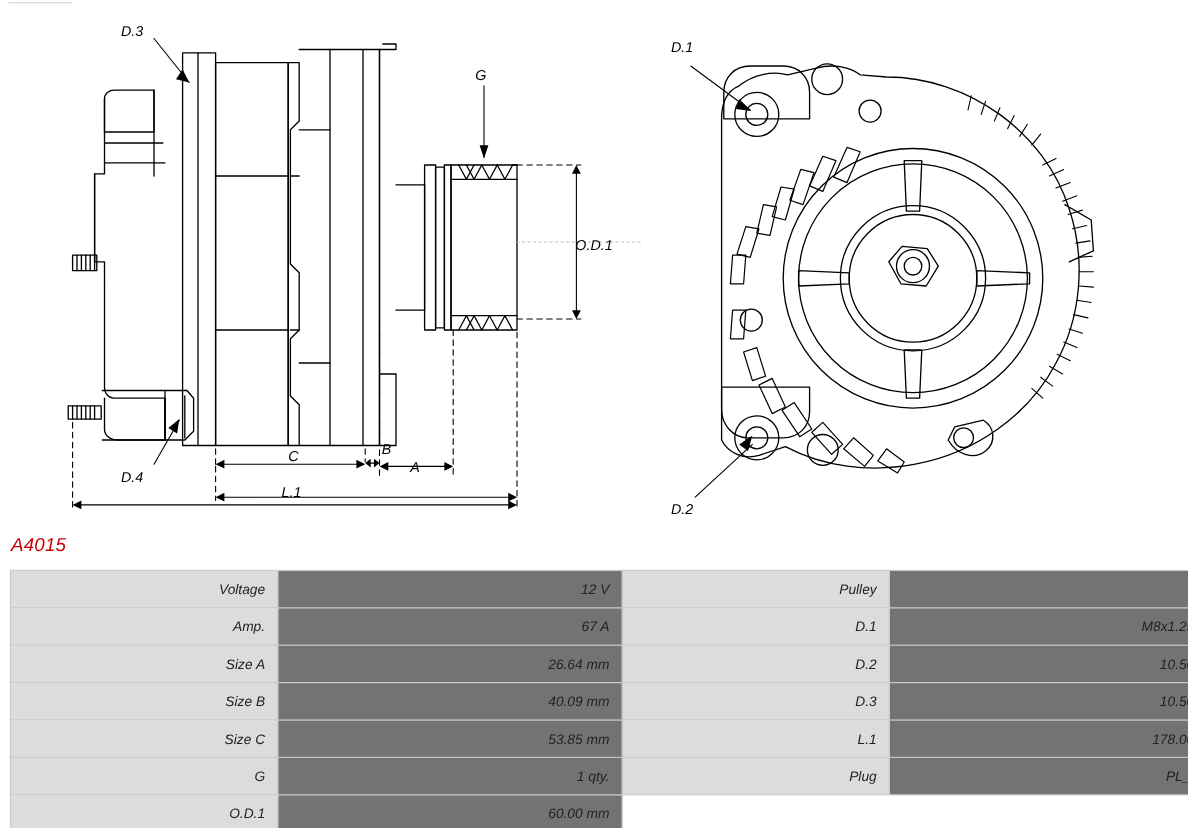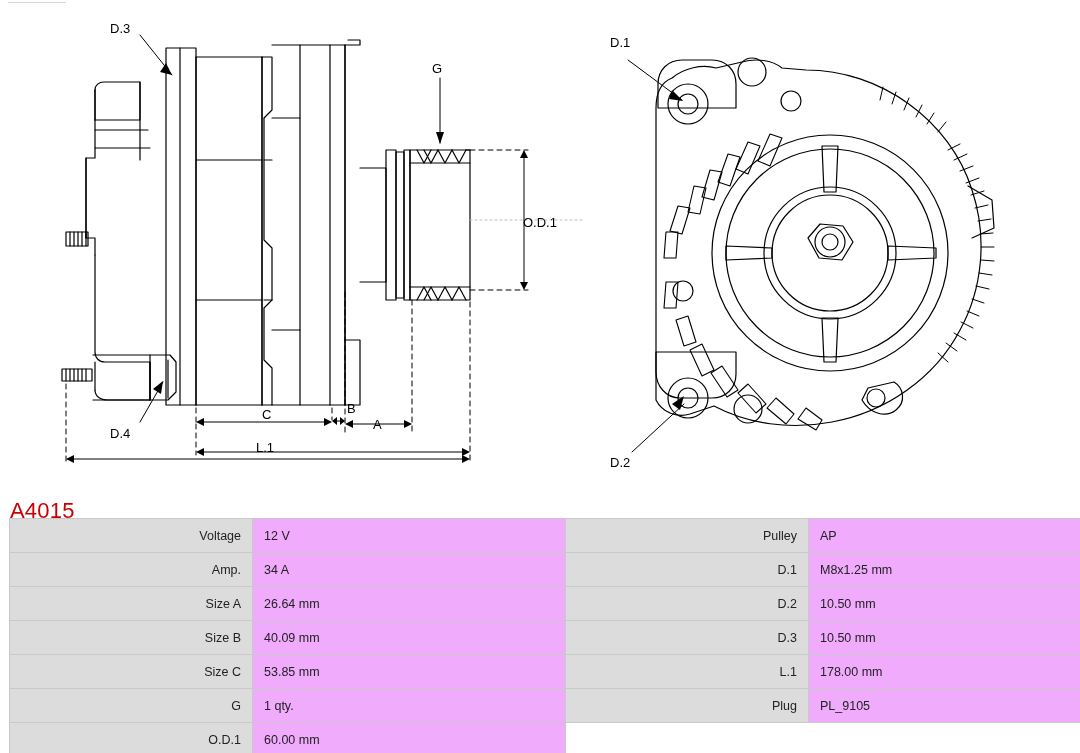--- a/index.html
+++ b/index.html
@@ -12,33 +12,34 @@
     height: 753px;
     font-family: "Liberation Sans", sans-serif;
     color: #000;
     position: relative;
     overflow: hidden;
   }
   .page {
     position: relative;
     width: 1080px;
     height: 644px;
+    font-style: italic;
   }
   .drawing {
     position: absolute;
     left: 0;
     top: 0;
     width: 1080px;
     height: 480px;
   }
   .part-number {
     position: absolute;
     left: 10px;
-    top: 498px;
-    font-size: 22px;
+    top: 486px;
+    font-size: 17px;
     color: #cc0000;
     font-family: "Liberation Sans", sans-serif;
     letter-spacing: 0.2px;
   }
   .spec-table {
     position: absolute;
     left: 9px;
     top: 518px;
     width: 1062px;
     border-collapse: collapse;
@@ -51,21 +52,22 @@
     padding: 0 11px;
     vertical-align: middle;
   }
   .spec-table td.label {
     background: #dcdcdc;
     text-align: right;
     color: #222;
     width: 220px;
   }
   .spec-table td.value {
-    background: #f0abfc;
+    background: #737373;
+    text-align: right;
     color: #222;
     width: 290px;
   }
   .spec-table td.empty {
     background: #ffffff;
     border: 1px solid #ffffff;
   }
   .spec-table td.empty-label {
     background: #ffffff;
     border: 1px solid #ffffff;
@@ -301,21 +303,21 @@
   <table class="spec-table">
     <tbody>
       <tr>
         <td class="label">Voltage</td>
         <td class="value">12 V</td>
         <td class="label">Pulley</td>
         <td class="value">AP</td>
       </tr>
       <tr>
         <td class="label">Amp.</td>
-        <td class="value">34 A</td>
+        <td class="value">67 A</td>
         <td class="label">D.1</td>
         <td class="value">M8x1.25 mm</td>
       </tr>
       <tr>
         <td class="label">Size A</td>
         <td class="value">26.64 mm</td>
         <td class="label">D.2</td>
         <td class="value">10.50 mm</td>
       </tr>
       <tr>

